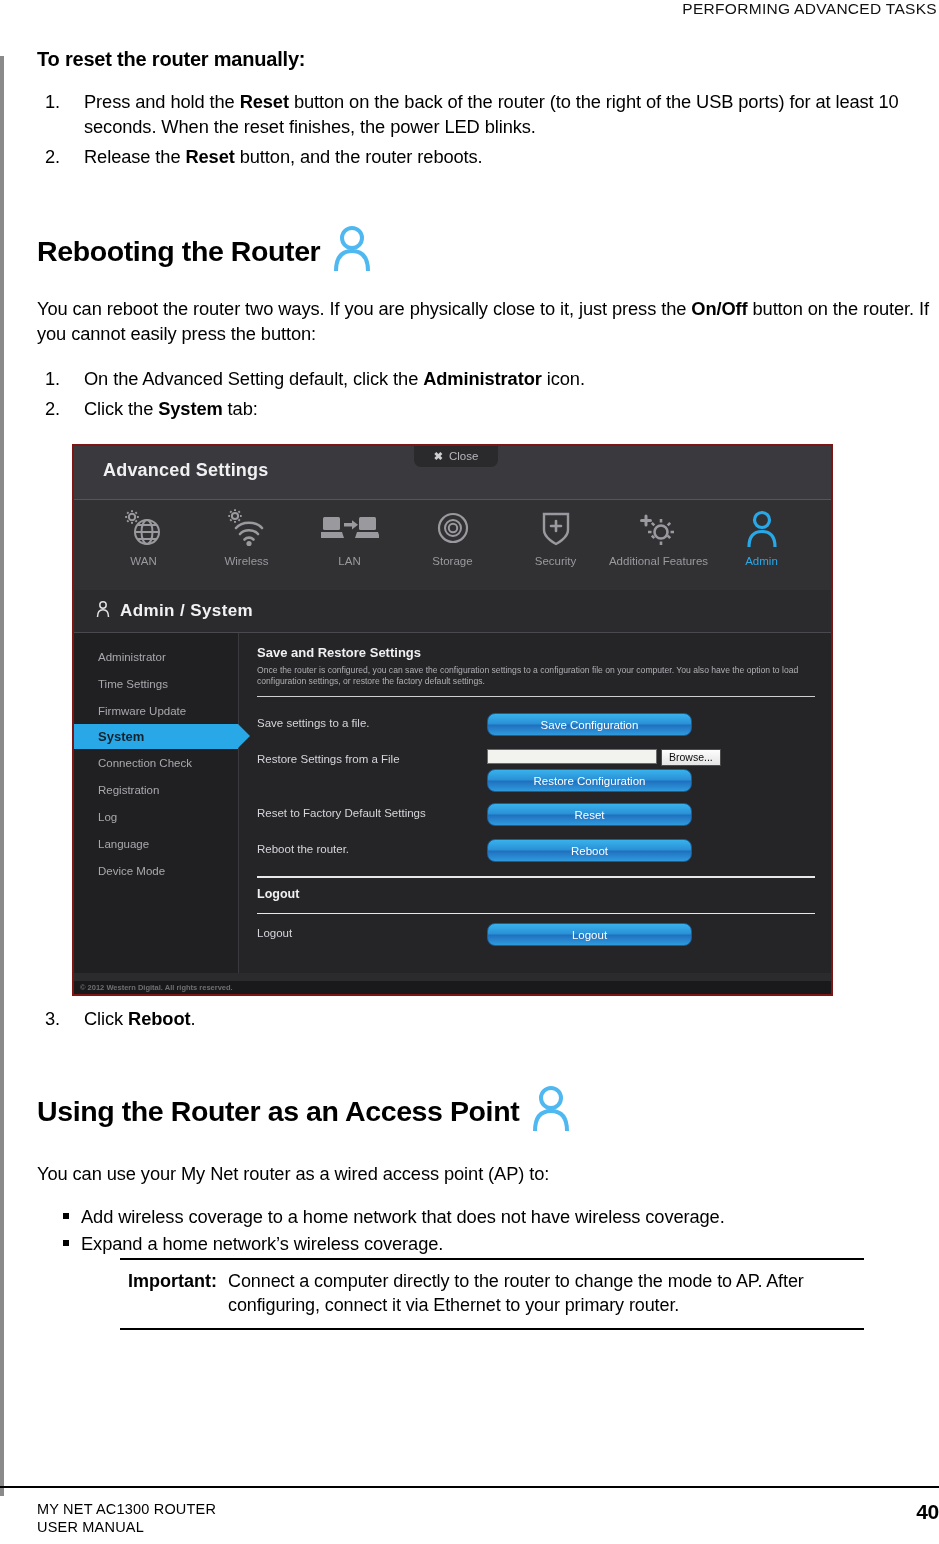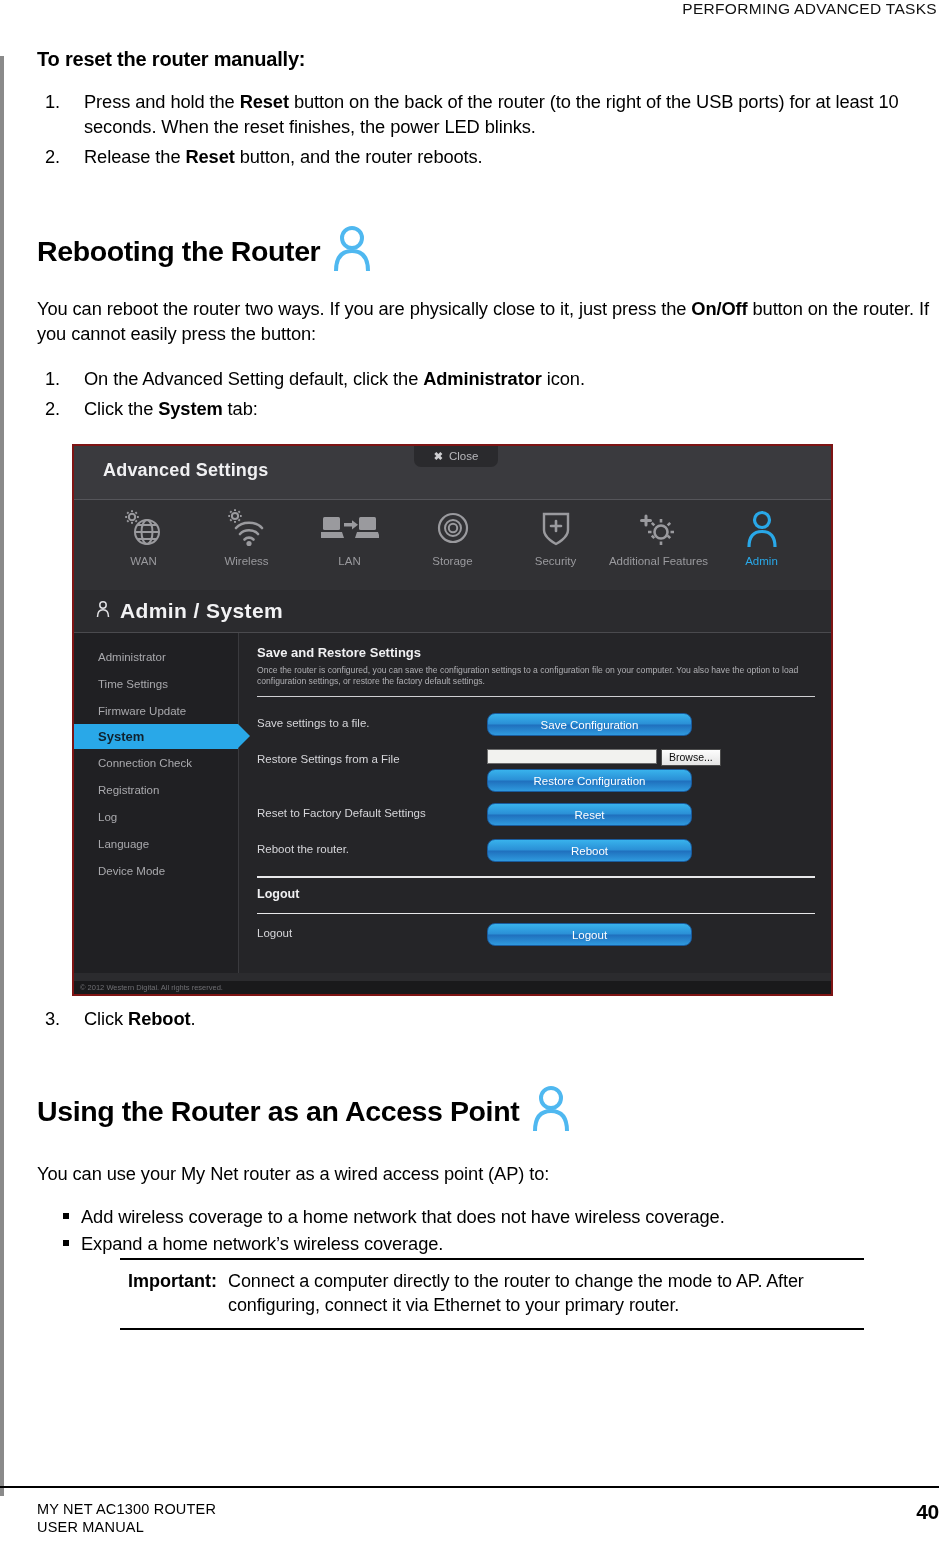--- a/index.html
+++ b/index.html
@@ -253,21 +253,21 @@
   .crumb {
     height: 42px;
     background: #2b2b2e;
     border-bottom: 1px solid #4a4a4e;
     display: flex;
     align-items: center;
     padding-left: 22px;
     gap: 10px;
   }
   .crumb-text {
-    font-size: 21px;
+    font-size: 17px;
     font-weight: bold;
     color: #f2f2f4;
     letter-spacing: 0.4px;
     text-align: center;
   }
 
   .panes {
     display: flex;
     height: 340px;
     background: #252528;
@@ -402,20 +402,21 @@
     width: 100%;
     height: 13px;
     background: #19191b;
     display: flex;
     align-items: center;
   }
   .shot-copy {
     font-size: 7.5px;
     color: #6f6f73;
     padding-left: 6px;
+    font-weight: bold;
   }
 </style>
 </head>
 <body>
 
 <div class="left-rule"></div>
 
 <div class="page-header">PERFORMING ADVANCED TASKS</div>
 
 <div class="content">

